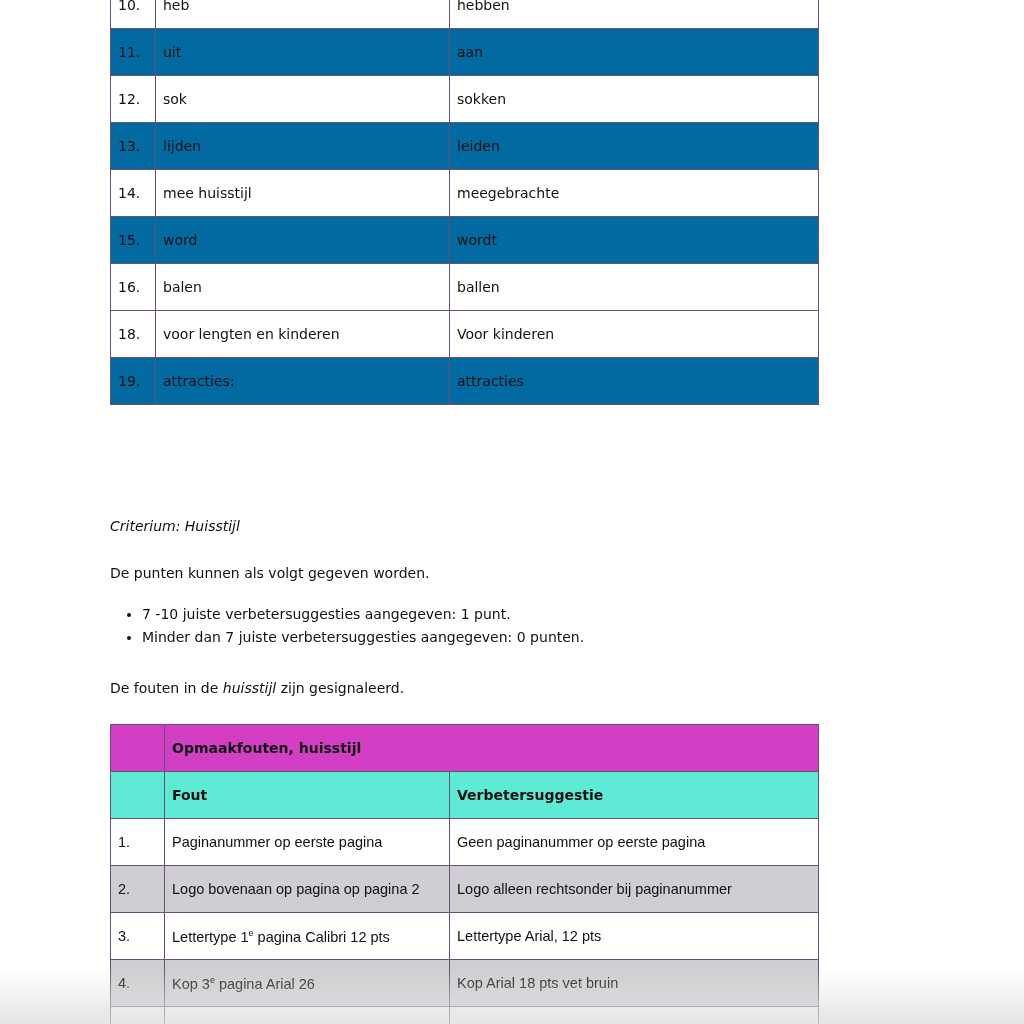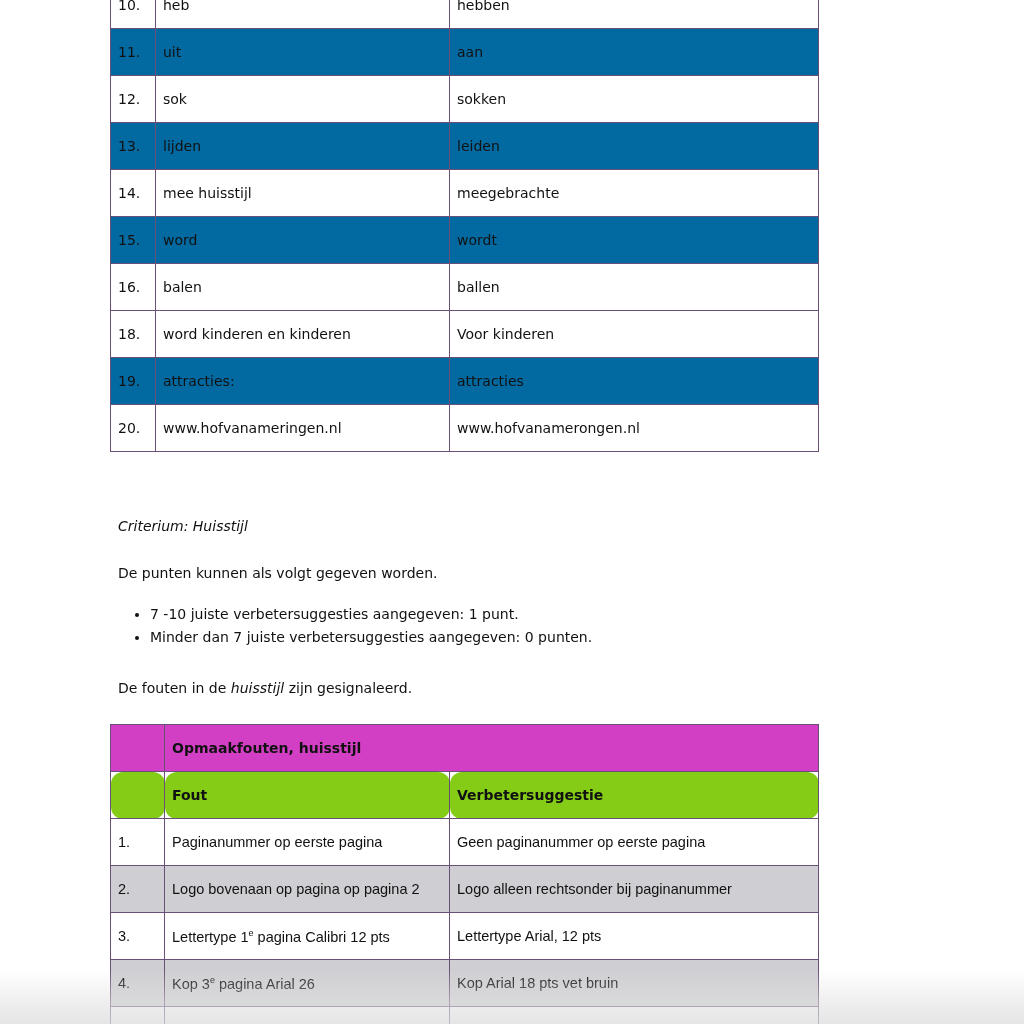--- a/index.html
+++ b/index.html
@@ -13,26 +13,26 @@
   .page { position: absolute; left: 110px; top: 0; width: 710px; }
   table { border-collapse: collapse; width: 708px; table-layout: fixed; }
   td { border: 1px solid #6a5079; height: 46px; padding: 0 7px; vertical-align: middle; font-size: 14px; }
   .t1 { position: absolute; top: -19px; left: 0; }
   .t1 col.c1 { width: 45px; } .t1 col.c2 { width: 294px; } .t1 col.c3 { width: 369px; }
   .t1 tr.shade td { background: #0369a1; }
   .t2 { position: absolute; top: 724px; left: 0; }
   .t2 col.c1 { width: 54px; } .t2 col.c2 { width: 285px; } .t2 col.c3 { width: 369px; }
   .t2 td { font-family: "Liberation Sans", sans-serif; font-size: 14.5px; }
   .t2 tr.head td { background: #d23fc4; font-weight: bold; font-family: "DejaVu Sans", sans-serif; font-size: 14px; }
-  .t2 tr.sub td { background: #84cc16; font-weight: bold; font-family: "DejaVu Sans", sans-serif; font-size: 14px; border-radius: 12px; }
+  .t2 tr.sub td { background: #5eead4; font-weight: bold; font-family: "DejaVu Sans", sans-serif; font-size: 14px; }
   .t2 tr.shade td { background: #cfcfd3; }
-  .text { position: absolute; left: 8px; font-size: 14px; }
+  .text { position: absolute; left: 0; font-size: 14px; }
   .crit { top: 518px; font-style: italic; }
   .p1 { top: 565px; text-align: center; }
-  ul { position: absolute; top: 603px; left: 16px; margin: 0; padding-left: 24px; font-size: 14px; }
+  ul { position: absolute; top: 603px; left: 8px; margin: 0; padding-left: 24px; font-size: 14px; }
   ul li { line-height: 23px; }
   .p2 { top: 680px; }
   sup { font-size: 9px; }
   .fade {
     position: absolute; left: 0; right: 0; bottom: 0; height: 55px;
     background: linear-gradient(to bottom, rgba(230,230,230,0) 0%, rgba(225,225,225,0.55) 60%, rgba(220,220,220,0.75) 100%);
     pointer-events: none;
   }
 </style>
 </head>
@@ -77,32 +77,27 @@
         <td>word</td>
         <td>wordt</td>
       </tr>
       <tr>
         <td>16.</td>
         <td>balen</td>
         <td>ballen</td>
       </tr>
       <tr>
         <td>18.</td>
-        <td>word kinderen en kinderen</td>
+        <td>voor lengten en kinderen</td>
         <td>Voor kinderen</td>
       </tr>
       <tr class="shade">
         <td>19.</td>
         <td>attracties:</td>
         <td>attracties</td>
-      </tr>
-      <tr>
-        <td>20.</td>
-        <td>www.hofvanameringen.nl</td>
-        <td>www.hofvanamerongen.nl</td>
       </tr>
     </tbody>
   </table>
 
   <div class="text crit">Criterium: Huisstijl</div>
   <div class="text p1">De punten kunnen als volgt gegeven worden.</div>
   <ul>
     <li>7 -10 juiste verbetersuggesties aangegeven: 1 punt.</li>
     <li>Minder dan 7 juiste verbetersuggesties aangegeven: 0 punten.</li>
   </ul>

